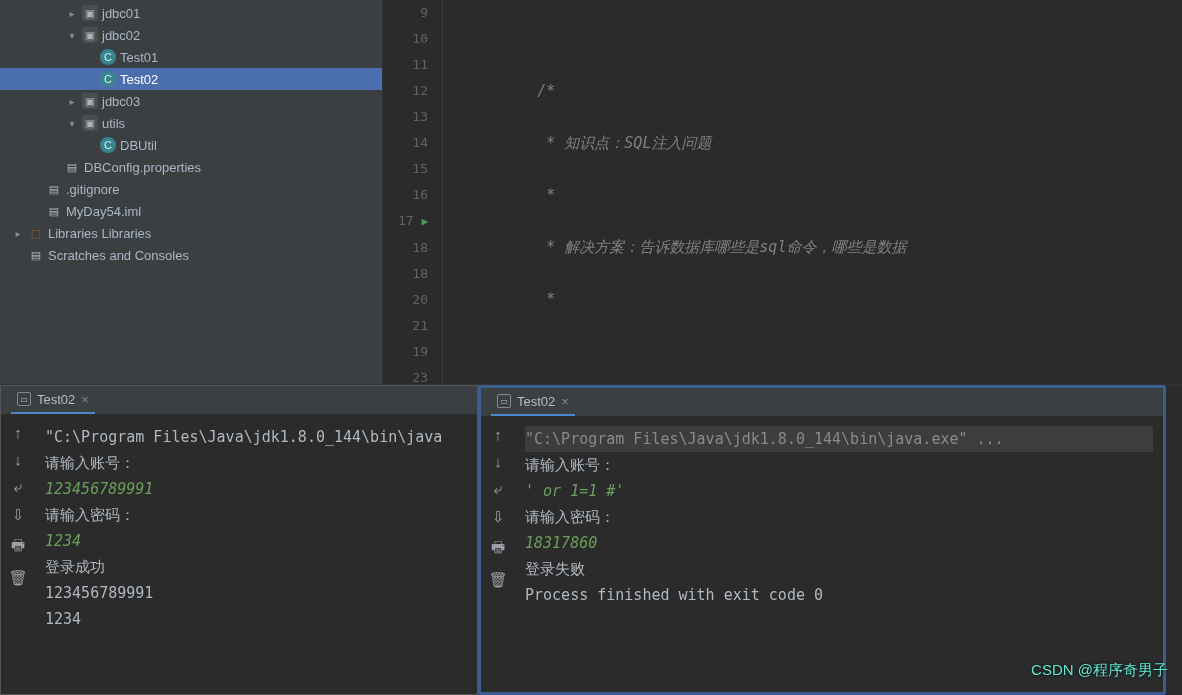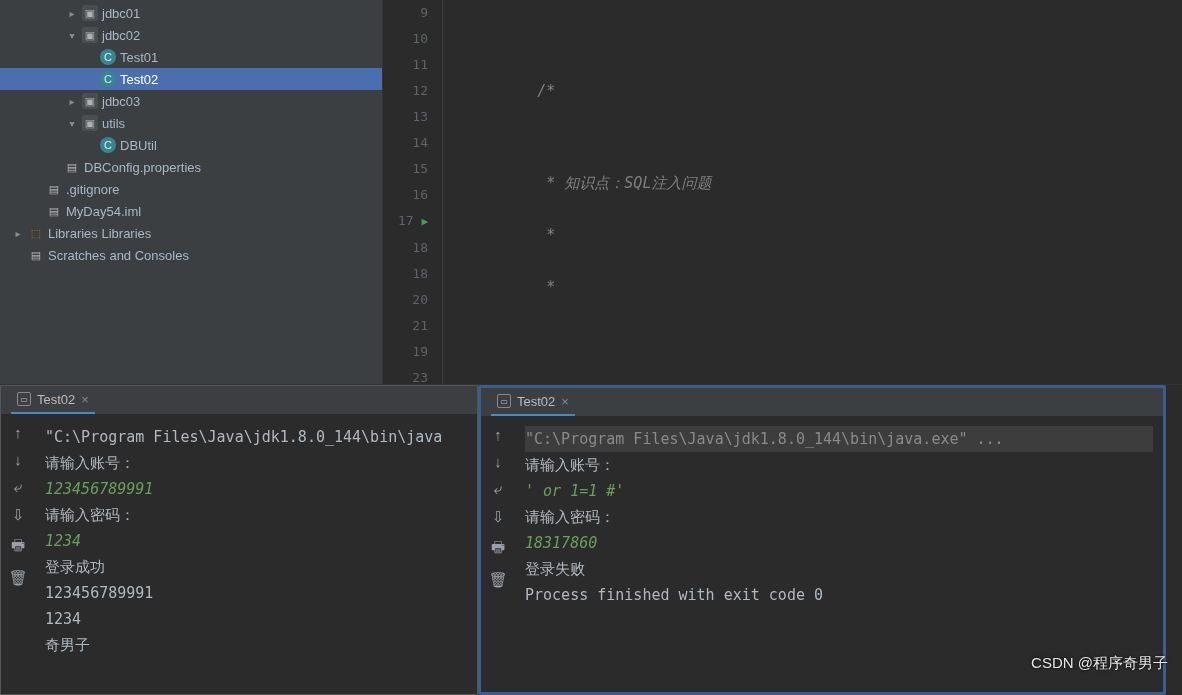--- a/index.html
+++ b/index.html
@@ -54,21 +54,21 @@
   .tabclose { color:#888; font-size:13px; cursor:pointer; }
   .pcontent { flex:1; display:flex; }
   .pgut { width:34px; display:flex; flex-direction:column; gap:10px; align-items:center;
     padding-top:10px; color:#9aa0a6; }
   .pgut span { font-size:15px; cursor:pointer; }
   .pout { flex:1; padding:10px 10px 0 10px; font-family:Consolas,monospace;
     font-size:15px; line-height:26px; white-space:pre; color:#b0b8c0; }
   .o-grey { color:#8a8a8a; background:#3d3d3d; }
   .o-green{ color:#6a9f5a; font-style:italic; }
 
-  .watermark { position:absolute; right:14px; bottom:22px; color:#e5e5e5;
+  .watermark { position:absolute; right:14px; bottom:15px; color:#5eead4;
     font-size:15px; pointer-events:none; text-shadow:0 0 3px #000; }
 </style>
 </head>
 <body>
 
 <div class="root">
   <div class="upper">
 
     <div class="tree" id="tree">
         <div class="node">
@@ -159,22 +159,23 @@
           <div>18</div>
           <div>18</div>
           <div>20</div>
           <div>21</div>
           <div>19</div>
           <div>23</div>
         </div>
       <div class="textarea">
         <div class="lines">
 <span class="c-cmt" style="display: block;">        /*</span>
-<span class="c-cmt" style="display: block; margin-top: 40px;">         * 知识点：SQL注入问题</span>
+<span class="c-cmt" style="display: block;">         * 知识点：SQL注入问题</span>
 <span class="c-cmt" style="display: block;">         *</span>
+<span class="c-cmt" style="display: block;">         * 解决方案：告诉数据库哪些是sql命令，哪些是数据</span>
 <span class="c-cmt" style="display: block;">         *</span>
 
 
 
 
 
 
 
 
 
@@ -195,21 +196,21 @@
       </div>
       <div class="pcontent">
         <div class="pgut">
           <span>↑</span>
           <span>↓</span>
           <span>⤶</span>
           <span>⇩</span>
           <span>🖶</span>
           <span>🗑</span>
         </div>
-        <div class="pout" id="outA"><div class="">"C:\Program Files\Java\jdk1.8.0_144\bin\java</div><div class="">请输入账号：</div><div class="o-green">123456789991</div><div class="">请输入密码：</div><div class="o-green">1234</div><div class="">登录成功</div><div class="">123456789991</div><div class="">1234</div><div class="">奇男子</div></div>
+        <div class="pout" id="outA"><div class="">"C:\Program Files\Java\jdk1.8.0_144\bin\java</div><div class="">请输入账号：</div><div class="o-green">123456789991</div><div class="">请输入密码：</div><div class="o-green">1234</div><div class="">登录成功</div><div class="">123456789991</div><div class="">1234</div></div>
       </div>
     </div>
 
     <div class="panel panelB">
       <div class="inner" style="display:flex;flex-direction:column;height:100%;">
         <div class="tabbar">
           <div class="tab">
             <span class="tabico">▭</span>
             <span>Test02</span>
             <span class="tabclose">×</span>

